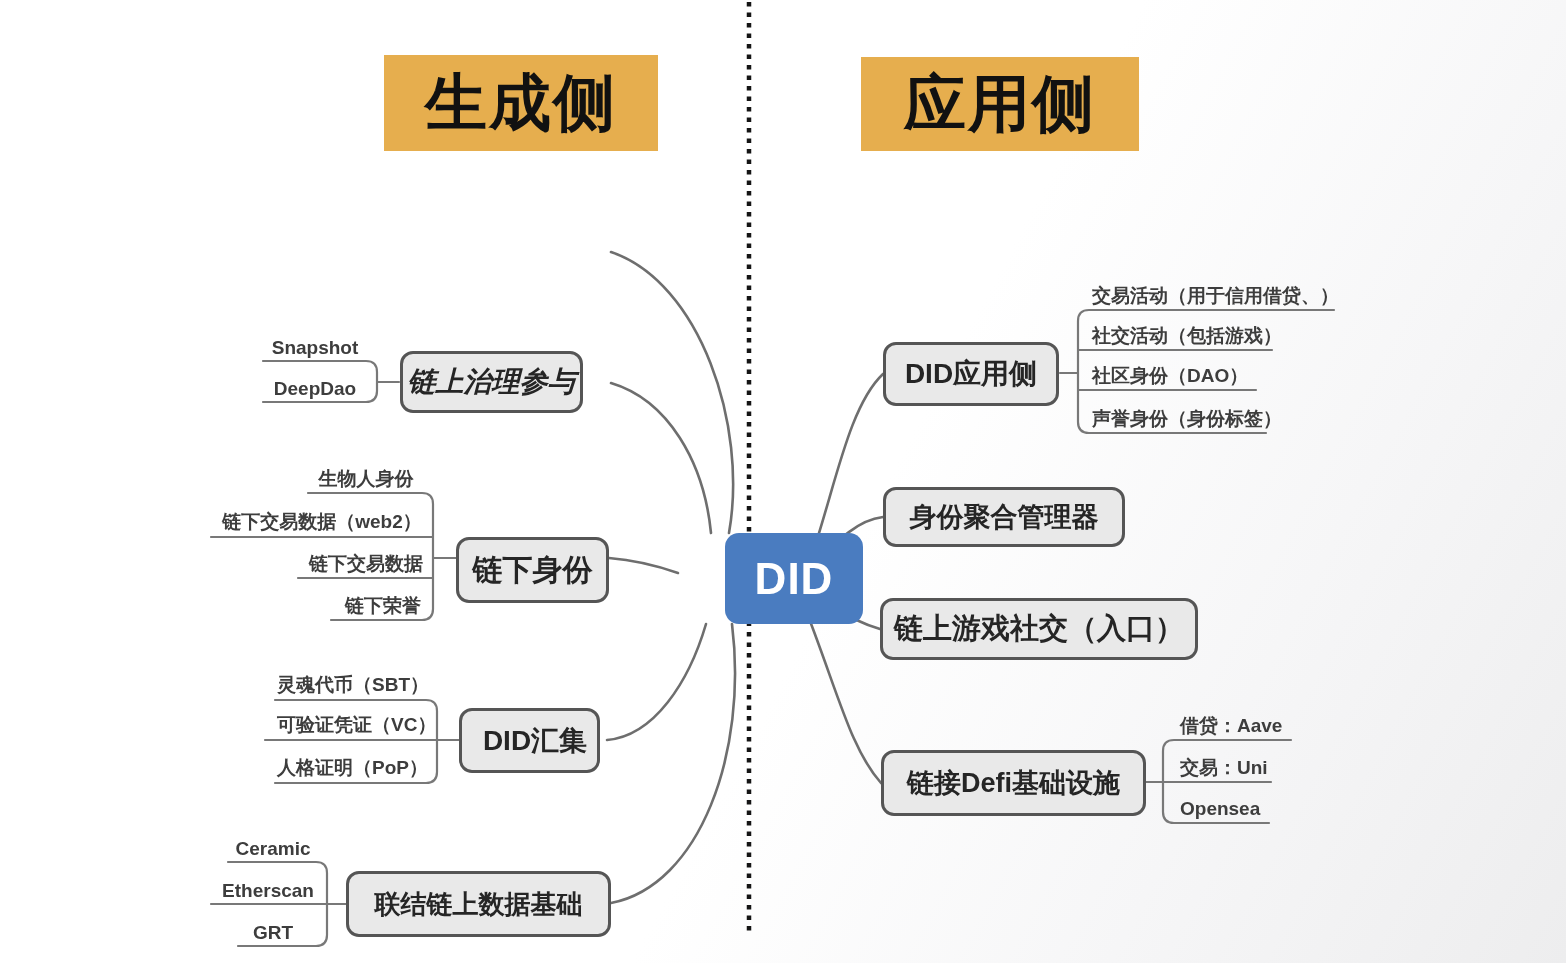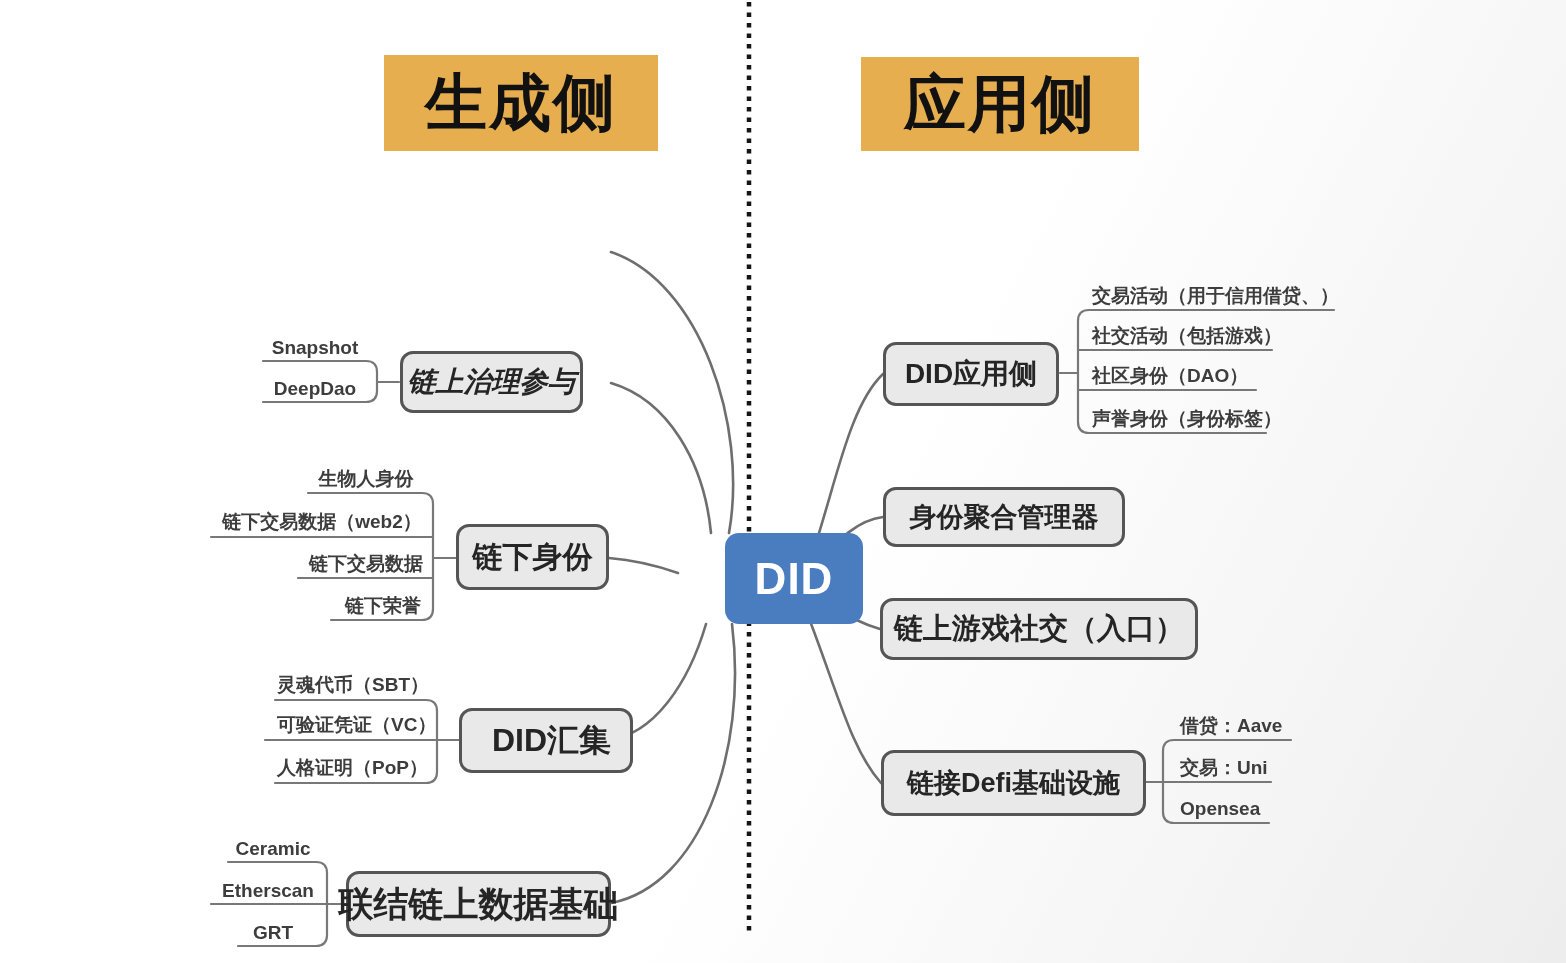--- a/index.html
+++ b/index.html
@@ -66,23 +66,23 @@
 
     <path class="bracket" d="M 1291 740 H 1174 Q 1163 740 1163 751 M 1271 782 H 1163 M 1269 823 H 1174 Q 1163 823 1163 812 M 1163 751 V 812 M 1146 782 H 1163"></path>
   </svg>
 
   <div class="header" style="left:384px;top:55px;width:274px;height:96px;font-size:62px;">生成侧</div>
   <div class="header" style="left:861px;top:57px;width:278px;height:94px;font-size:62px;">应用侧</div>
 
   <div class="center-node" style="left:677px;top:533px;width:138px;height:91px;font-size:44px;">DID</div>
 
   <div class="topic" style="left:400px;top:351px;width:183px;height:62px;font-size:28px;font-style:italic;">链上治理参与</div>
-  <div class="topic" style="left:456px;top:524px;width:153px;height:66px;font-size:30px;">链下身份</div>
-  <div class="topic" style="left:459px;top:708px;width:174px;height:65px;font-size:32px;padding-left:11px;">DID汇集</div>
-  <div class="topic" style="left:346px;top:871px;width:265px;height:66px;font-size:35px;">联结链上数据基础</div>
+  <div class="topic" style="left:456px;top:537px;width:153px;height:66px;font-size:30px;">链下身份</div>
+  <div class="topic" style="left:459px;top:708px;width:141px;height:65px;font-size:28px;padding-left:11px;">DID汇集</div>
+  <div class="topic" style="left:346px;top:871px;width:265px;height:66px;font-size:26px;">联结链上数据基础</div>
 
   <div class="topic" style="left:883px;top:342px;width:176px;height:64px;font-size:28px;">DID应用侧</div>
   <div class="topic" style="left:883px;top:487px;width:242px;height:60px;font-size:27px;">身份聚合管理器</div>
   <div class="topic" style="left:880px;top:598px;width:318px;height:62px;font-size:29px;">链上游戏社交（入口）</div>
   <div class="topic" style="left:881px;top:750px;width:265px;height:66px;font-size:27px;">链接Defi基础设施</div>
 
   <div class="leaf l" style="left:253px;top:337px;width:124px;">Snapshot</div>
   <div class="leaf l" style="left:253px;top:378px;width:124px;">DeepDao</div>
 
   <div class="leaf l" style="left:305px;top:468px;width:122px;">生物人身份</div>

